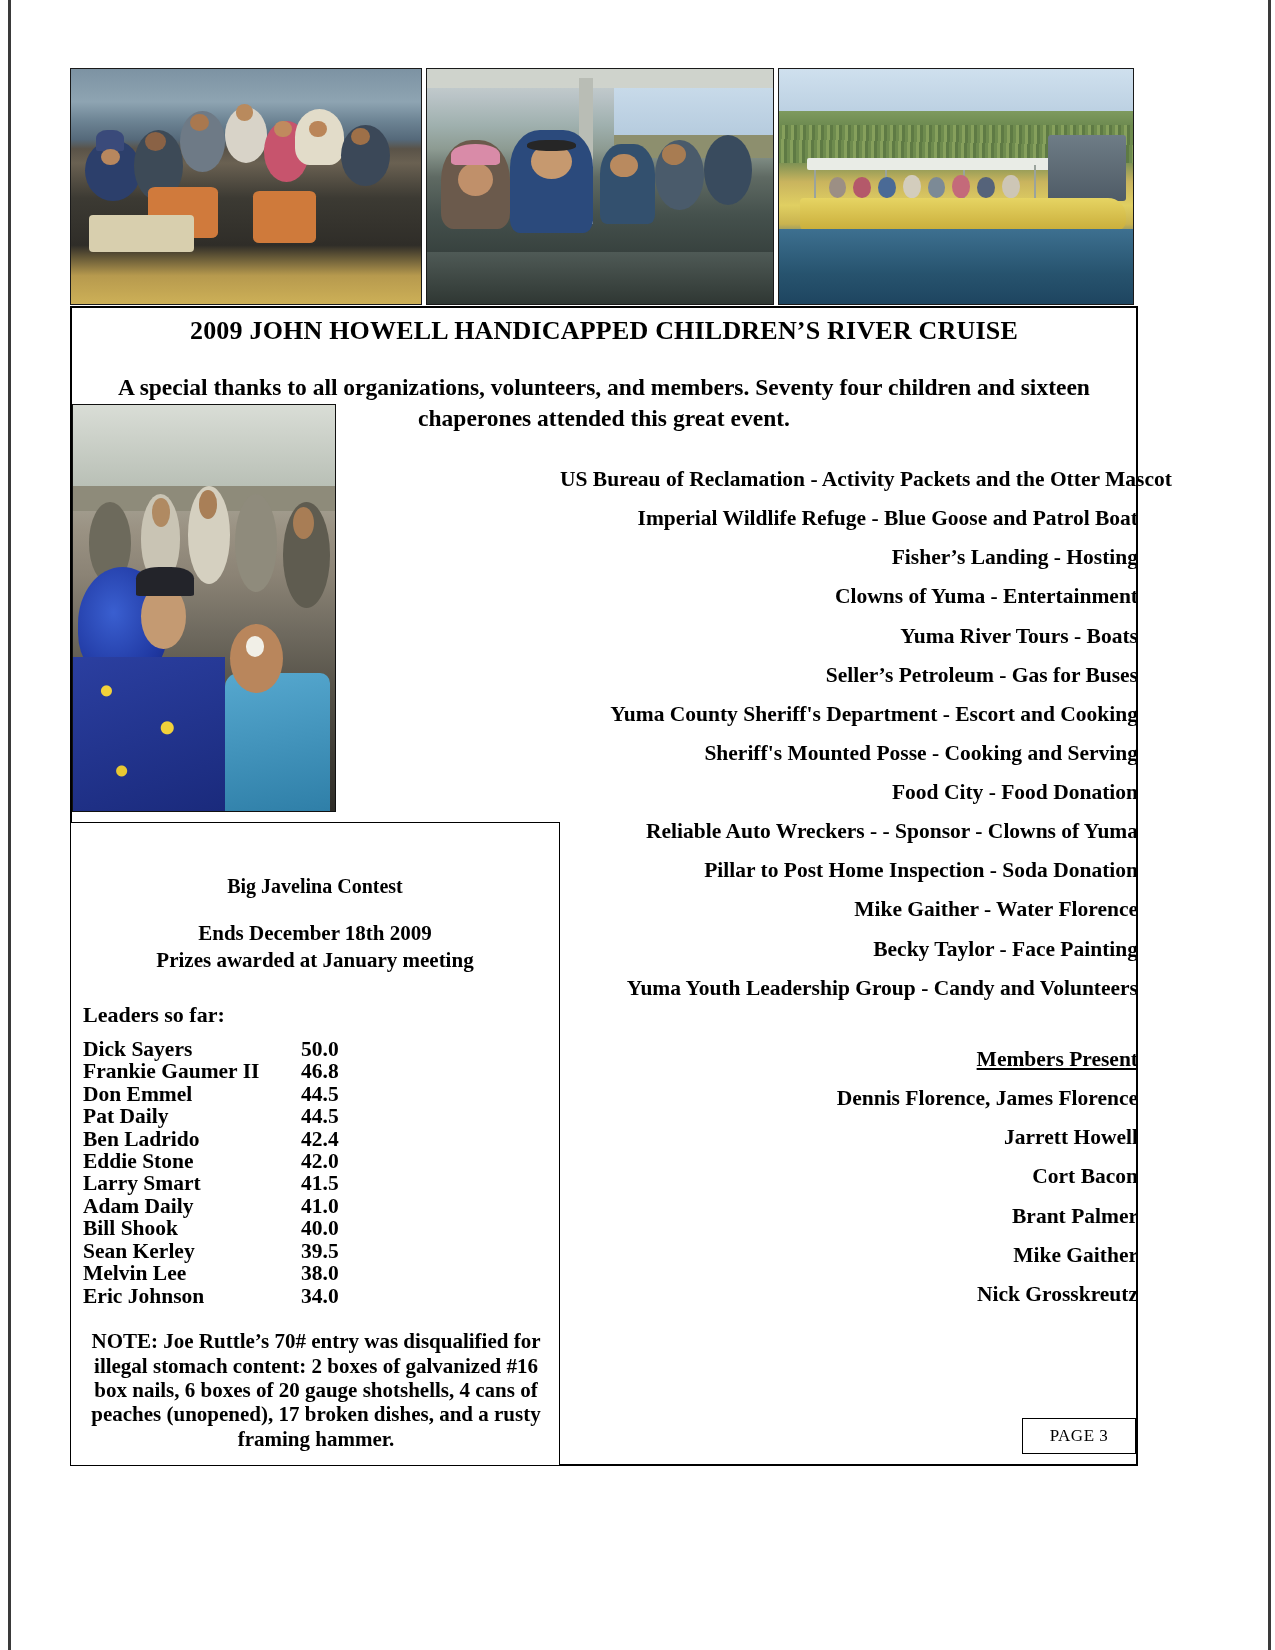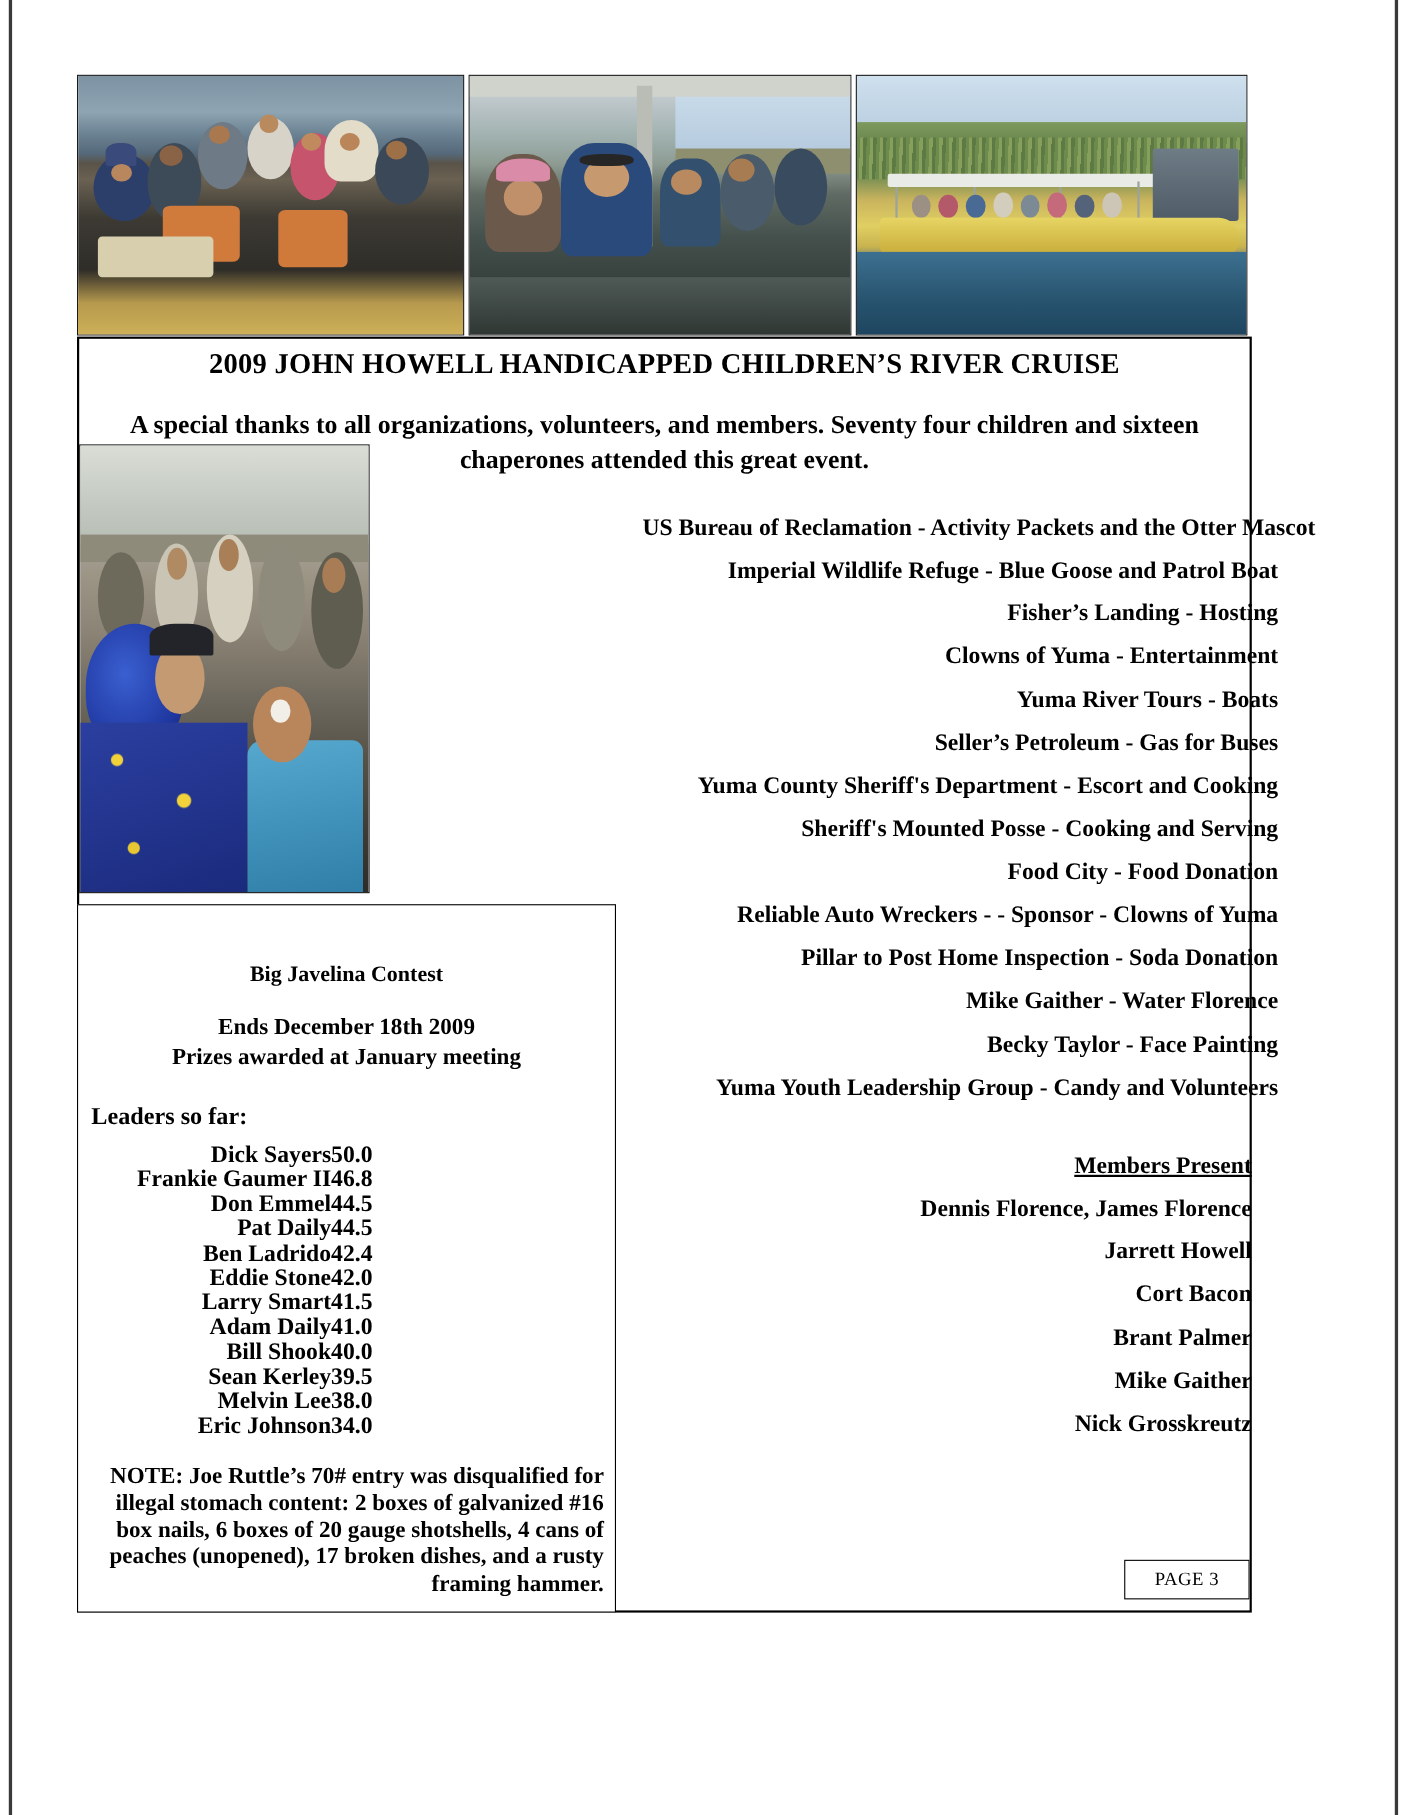--- a/index.html
+++ b/index.html
@@ -178,21 +178,20 @@
   #sponsors {
     position: absolute;
     left: 560px;
     top: 460px;
     width: 578px;
     text-align: right;
     font-size: 21.5px;
     font-weight: bold;
     line-height: 1.82;
     padding-right: 2px;
-    margin-left: 24px;
   }
   #sponsors .entry { white-space: nowrap; }
 
   
   .section-heading {
     text-decoration: underline;
     font-weight: bold;
   }
   #members-block {
     position: absolute;
@@ -264,29 +263,29 @@
     font-size: 22px;
     font-weight: bold;
     margin: 28px 0 10px 12px;
   }
   #leaders-table {
     margin-left: 12px;
     border-collapse: collapse;
     font-size: 21.5px;
     font-weight: bold;
   }
-  #leaders-table td { padding: 0; line-height: 1.045; text-align: right; }
+  #leaders-table td { padding: 0; line-height: 1.045; }
   #leaders-table td.name { width: 218px; white-space: nowrap; }
   #leaders-table td.score { text-align: left; white-space: nowrap; }
   #contest-note {
     margin: 22px 10px 0 12px;
     font-size: 21px;
     font-weight: bold;
     line-height: 1.16;
-    text-align: right;
+    text-align: center;
   }
 </style>
 </head>
 <body>
 
 <div id="page">
 
   <div class="page-border-left"></div>
   <div class="page-border-right"></div>
 

